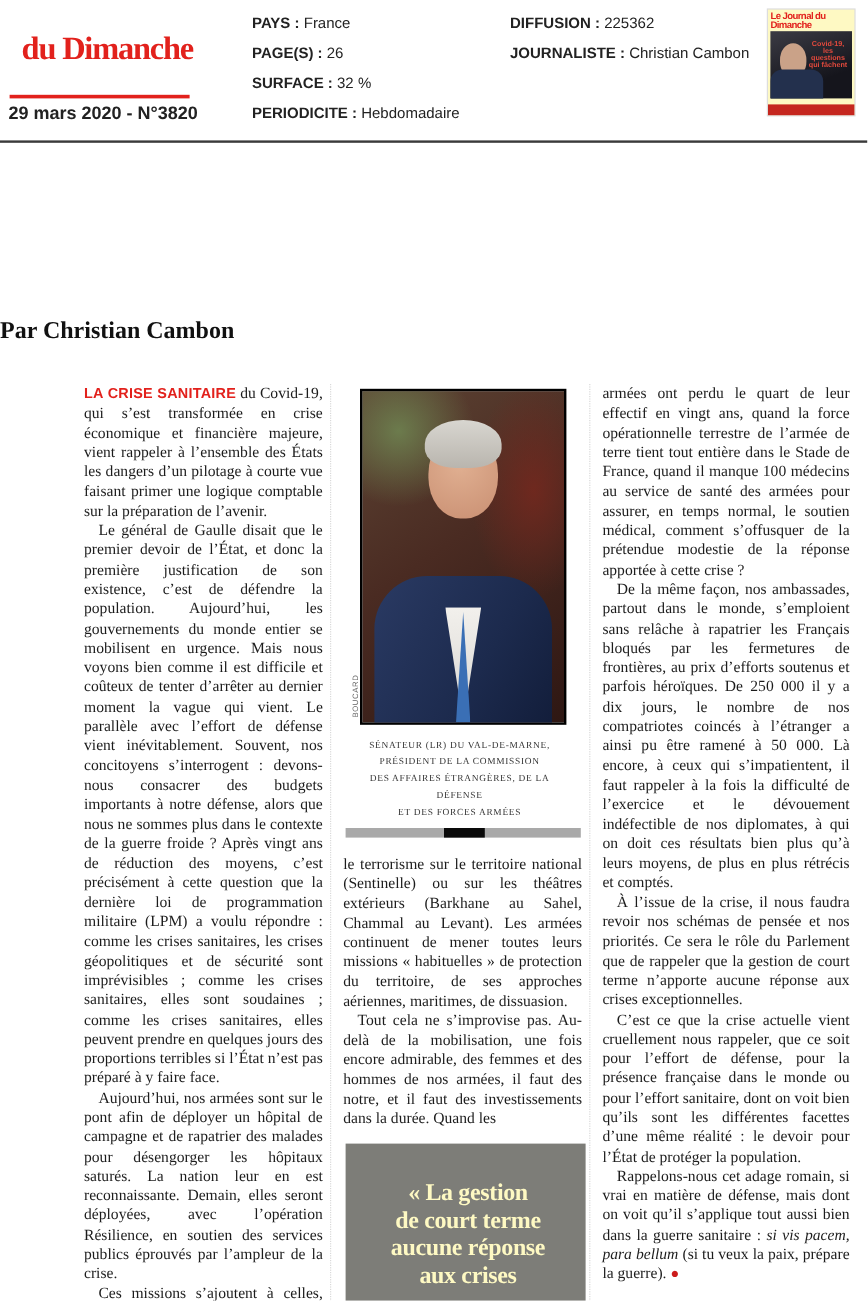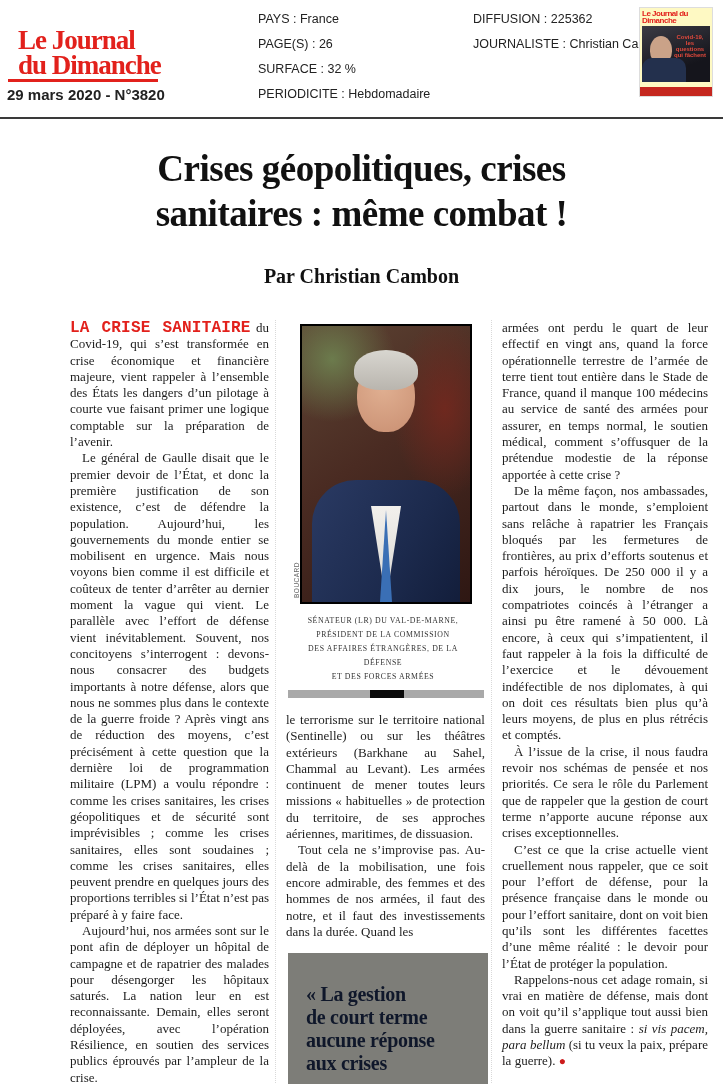--- a/index.html
+++ b/index.html
@@ -9,49 +9,49 @@
   
   .logo { position:absolute; left:18px; top:28px; color:#e2211c; font-family:"Liberation Serif", serif;
           font-weight:bold; font-size:27px; line-height:25px; letter-spacing:-1px; }
   .logo-underline { position:absolute; left:8px; top:79px; width:150px; height:3px; background:#e2211c; }
   .date-issue { position:absolute; left:7px; top:86px; font-family:"Liberation Sans", sans-serif;
                 font-weight:bold; font-size:15px; color:#222; }
   .meta-col { position:absolute; top:12px; font-family:"Liberation Sans", sans-serif; font-size:12.5px; color:#222; }
   .meta-col.left { left:210px; }
   .meta-col.right { left:425px; }
   .meta-row { margin-bottom:11px; white-space:nowrap; }
-  .meta-label { font-weight:normal;margin-left:48px; }
+  .meta-label { font-weight:bold; }
   .header-rule { position:absolute; left:0; top:117px; width:723px; height:2px; background:#3a3a3a; }
 
   
   .cover { position:absolute; left:640px; top:8px; width:72px; height:88px; background:#fef9c3;
            box-shadow:0 0 0 1px #ddd; font-family:"Liberation Sans", sans-serif; }
   .cover-masthead { color:#e2211c; font-weight:bold; font-size:8px; line-height:7px; padding:2px 2px 1px 2px; letter-spacing:-0.5px; }
   .cover-photo { position:absolute; left:2px; top:18px; width:68px; height:56px;
                  background:linear-gradient(160deg,#3b3b44 0%,#15151c 70%); overflow:hidden; }
   .cover-face { position:absolute; left:8px; top:10px; width:22px; height:28px; border-radius:50% 50% 45% 45%;
                 background:#caa288; }
   .cover-suit { position:absolute; left:0px; top:32px; width:44px; height:26px; border-radius:10px 10px 0 0; background:#23304d; }
   .cover-headline { position:absolute; right:2px; top:8px; width:36px; color:#e2493c; font-weight:bold;
                     font-size:6px; line-height:6px; text-align:center; }
   .cover-strip { position:absolute; left:0; bottom:0; width:72px; height:9px; background:#c5271f; }
 
   
   .title { position:absolute; left:0; top:146px; width:723px; text-align:center; font-weight:bold;
            font-size:37px; line-height:45px; letter-spacing:-0.5px; color:#111; }
-  .byline { position:absolute; left:0; top:265px; width:723px; text-align:center; font-weight:bold;
+  .byline { position:absolute; left:0; top:265px; width:723px; text-align:left; font-weight:bold;
             font-size:20px; color:#111; }
 
   
   .cols { position:absolute; left:70px; top:320px; width:640px; display:flex; gap:10px; }
   .col { width:206px; font-size:13px; line-height:16.3px; text-align:justify; color:#1c1c1c; }
   .col-1, .col-2 { border-right:1px dotted #d9d9d9; padding-right:6px; }
   .para { text-indent:12px; }
   .para.noindent { text-indent:0; }
-  .lead-label { color:#e2211c; font-weight:bold; font-family:Liberation Mono, monospace; font-size:16px; letter-spacing:0.2px; }
+  .lead-label { color:#e2211c; font-weight:bold; font-family:Liberation Sans, sans-serif; font-size:12px; letter-spacing:0.2px; }
   .italic { font-style:italic; }
   .end-dot { color:#cc1b1b; font-size:12px; }
 
   
   .photo-wrap { position:relative; margin:4px 0 0 14px; width:172px; }
   .photo { width:172px; height:280px; border:2px solid #000; position:relative; overflow:hidden;
            background:
              radial-gradient(90px 90px at 18% 12%, rgba(110,130,80,0.9), rgba(110,130,80,0) 70%),
              radial-gradient(70px 120px at 85% 30%, rgba(120,40,30,0.8), rgba(120,40,30,0) 75%),
              linear-gradient(145deg, #5d4434 0%, #4a2b22 45%, #2e1713 100%); }
@@ -69,30 +69,29 @@
                   font-size:6.5px; color:#666; letter-spacing:0.5px;
                   writing-mode:vertical-rl; transform:rotate(180deg); }
   .caption { margin-top:10px; width:190px; margin-left:2px; text-align:center; font-family:Liberation Serif, serif;
              font-size:7.8px; line-height:14px; letter-spacing:0.6px; color:#333; }
   .sep-bar { position:relative; margin:6px 0 14px 2px; width:196px; height:8px; background:#a9a9a9; }
   .sep-bar-black { position:absolute; left:42%; top:0; width:17%; height:100%; background:#0a0a0a; }
 
   
   .pullquote { margin-top:13px; margin-left:2px; width:200px; height:184px; background:#7d7d78;
                padding:30px 14px 0 18px; }
-  .pullquote div { color:#0f172a; font-weight:bold; font-size:20px; line-height:23px; text-align:left;
+  .pullquote div { color:#fef9c3; font-weight:bold; font-size:20px; line-height:23px; text-align:center;
                    font-family:"Liberation Serif", serif; letter-spacing:-0.3px; }
 </style>
 </head>
 <body>
 
 <div class="page">
 
   <div class="logo">
-    <div>Le Journal</div>
     <div>du Dimanche</div>
   </div>
   <div class="logo-underline"></div>
   <div class="date-issue">29 mars 2020 - N°3820</div>
 
   <div class="meta-col left">
     <div class="meta-row">
       <span class="meta-label">PAYS :</span>
       <span>France</span>
     </div>
@@ -126,24 +125,20 @@
     <div class="cover-photo">
       <div class="cover-face"></div>
       <div class="cover-suit"></div>
       <div class="cover-headline">Covid-19, les questions qui fâchent</div>
     </div>
     <div class="cover-strip"></div>
   </div>
 
   <div class="header-rule"></div>
 
-  <div class="title">
-    <div>Crises géopolitiques, crises</div>
-    <div>sanitaires : même combat !</div>
-  </div>
   <div class="byline">Par Christian Cambon</div>
 
   <div class="cols">
 
     <div class="col col-1">
       <p class="para noindent">
         <span class="lead-label">LA CRISE SANITAIRE</span><span> du Covid-19, qui s’est transformée en crise économique et financière majeure, vient rappeler à l’ensemble des États les dangers d’un pilotage à courte vue faisant primer une logique comptable sur la préparation de l’avenir.</span>
       </p>
       <p class="para">Le général de Gaulle disait que le premier devoir de l’État, et donc la première justification de son existence, c’est de défendre la population. Aujourd’hui, les gouvernements du monde entier se mobilisent en urgence. Mais nous voyons bien comme il est difficile et coûteux de tenter d’arrêter au dernier moment la vague qui vient. Le parallèle avec l’effort de défense vient inévitablement. Souvent, nos concitoyens s’interrogent : devons-nous consacrer des budgets importants à notre défense, alors que nous ne sommes plus dans le contexte de la guerre froide ? Après vingt ans de réduction des moyens, c’est précisément à cette question que la dernière loi de programmation militaire (LPM) a voulu répondre : comme les crises sanitaires, les crises géopolitiques et de sécurité sont imprévisibles ; comme les crises sanitaires, elles sont soudaines ; comme les crises sanitaires, elles peuvent prendre en quelques jours des proportions terribles si l’État n’est pas préparé à y faire face.</p>
       <p class="para">Aujourd’hui, nos armées sont sur le pont afin de déployer un hôpital de campagne et de rapatrier des malades pour désengorger les hôpitaux saturés. La nation leur en est reconnaissante. Demain, elles seront déployées, avec l’opération Résilience, en soutien des services publics éprouvés par l’ampleur de la crise.</p>

